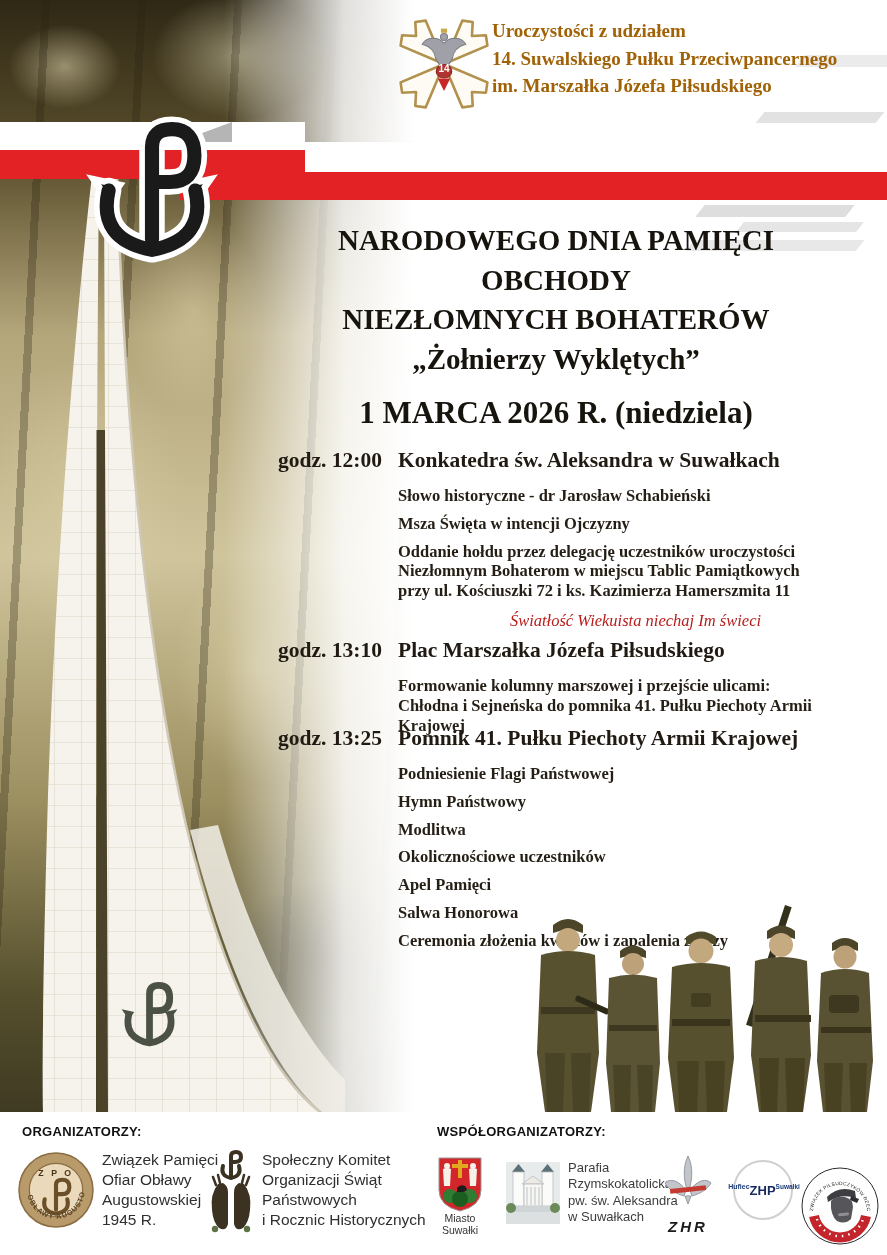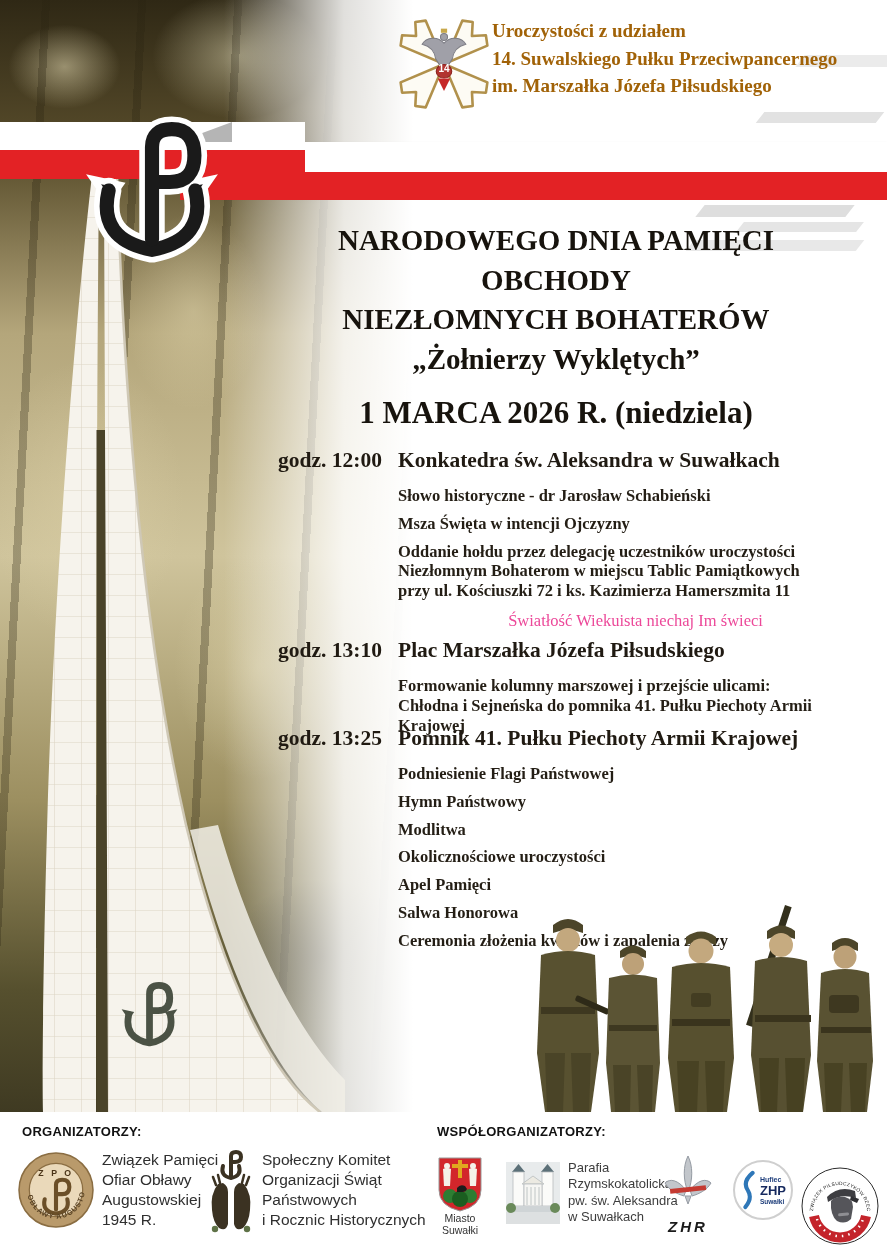--- a/index.html
+++ b/index.html
@@ -47,21 +47,21 @@
   .title .date{font-size:31px;margin-top:16px;}
 
   
   .section{position:absolute;left:278px;width:600px;}
   .s1{top:448px;}.s2{top:638px;font-family:Liberation Serif, serif;}.s3{top:726px;}
   .srow{display:flex;}
   .stime{flex:0 0 120px;font-weight:bold;font-size:21.5px;}
   .splace{font-weight:bold;font-size:21.5px;}
   .sitems{margin:13px 0 0 120px;width:475px;}
   .sitem{font-weight:bold;font-size:16.5px;line-height:1.2;margin-bottom:8px;white-space:pre-line;color:#241e15;}
-  .snote{margin-top:10px;text-align:center;font-size:16.5px;color:#ec4899;}
+  .snote{margin-top:10px;text-align:center;font-style:italic;font-size:16.5px;color:#b91c1c;}
 
   
   .soldiers{position:absolute;left:493px;top:903px;}
 
   
   .footer{position:absolute;left:0;top:1112px;width:887px;height:143px;background:#fff;
     font-family:"Liberation Sans",sans-serif;color:#303030;padding-left:16px;}
   .flabel{position:absolute;font:bold 13px "Liberation Sans",sans-serif;letter-spacing:.3px;color:#111;}
   .lab-org{left:22px;top:12px;}
   .lab-co{left:437px;top:12px;}
@@ -69,21 +69,21 @@
   .coin{position:absolute;left:18px;top:40px;}
   .hands{position:absolute;left:206px;top:36px;}
   .crest{position:absolute;left:437px;top:44px;}
   .crest-cap{position:absolute;left:425px;top:100px;width:70px;text-align:center;font-size:10.5px;color:#333;}
   .church{position:absolute;left:506px;top:50px;}
   .parafia{position:absolute;left:568px;top:48px;font-size:13px;line-height:1.25;white-space:pre-line;color:#3d3d3d;}
   .zhr{position:absolute;left:662px;top:42px;width:52px;text-align:center;}
   .zhr-lab{font:bold italic 15px "Liberation Sans",sans-serif;letter-spacing:3px;color:#1b1b1b;margin-top:10px;}
   .zhp{position:absolute;left:733px;top:48px;width:56px;height:56px;border:2px solid #cfcfcf;border-radius:50%;
     background:#fff;display:flex;align-items:center;justify-content:center;gap:2px;}
-  .zhp-t{display:flex;flex-direction:column;line-height:1.05;}
+  .zhp-t{display:flex;line-height:1.05;}
   .zhp-l1{font:bold 7px "Liberation Sans",sans-serif;color:#1d3d7a;}
   .zhp-l2{font:bold 13px "Liberation Sans",sans-serif;color:#16295e;}
   .zhp-l3{font:bold 6.5px "Liberation Sans",sans-serif;color:#1d3d7a;}
   .pil{position:absolute;left:800px;top:54px;}
 </style>
 </head>
 <body>
 
 <div class="poster">
 
@@ -193,21 +193,21 @@
 
   <div class="section s3">
     <div class="srow">
       <div class="stime">godz. 13:25</div>
       <div class="splace">Pomnik 41. Pułku Piechoty Armii Krajowej</div>
     </div>
     <div class="sitems">
       <div class="sitem">Podniesienie Flagi Państwowej</div>
       <div class="sitem">Hymn Państwowy</div>
       <div class="sitem">Modlitwa</div>
-      <div class="sitem">Okolicznościowe uroczystości</div>
+      <div class="sitem">Okolicznościowe uczestników</div>
       <div class="sitem">Apel Pamięci</div>
       <div class="sitem">Salwa Honorowa</div>
       <div class="sitem">Ceremonia złożenia kwiatów i zapalenia zniczy</div>
     </div>
   </div>
 
   <svg class="soldiers" width="394" height="209" viewBox="0 0 394 209">
 
     <g>
       <path d="M60,22 Q75,10 90,22 L90,30 Q75,24 60,30 Z" fill="#4c4529"></path>

